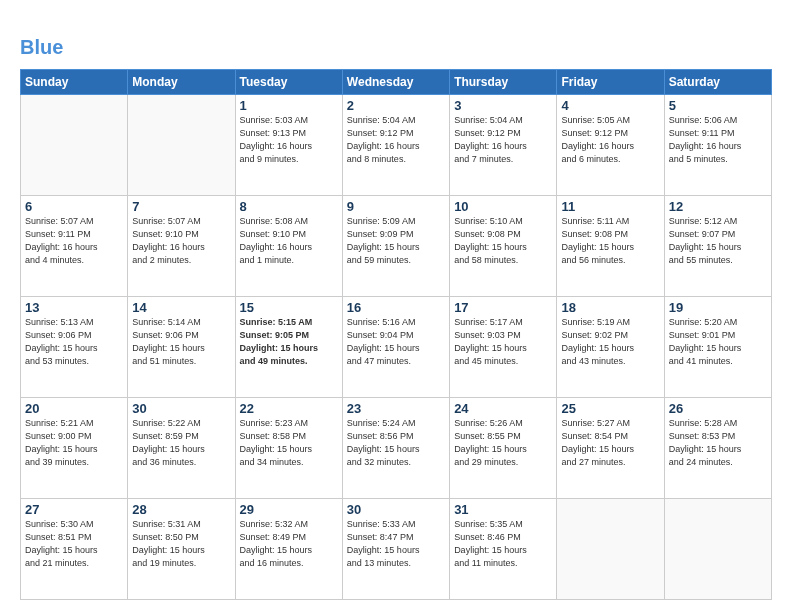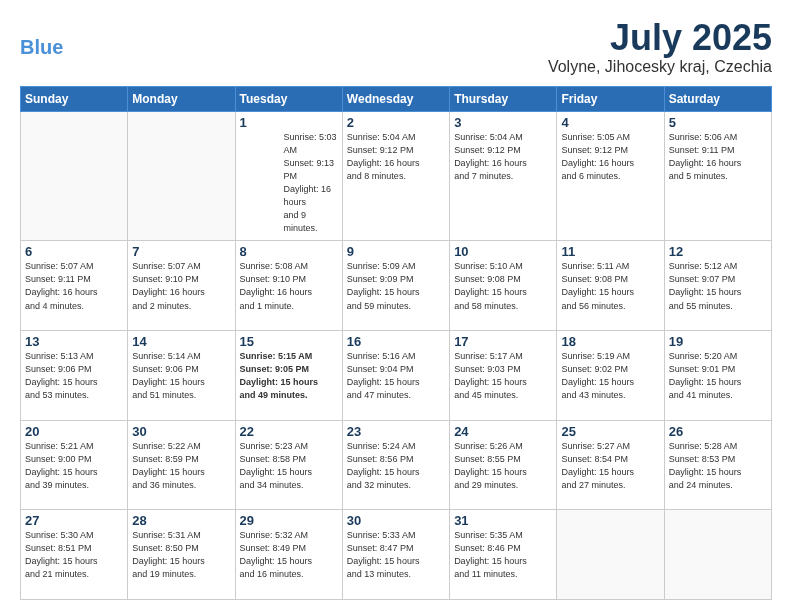--- a/index.html
+++ b/index.html
@@ -93,45 +93,41 @@
 <div class="page">
   <div class="header">
     <div class="logo">
       <div class="logo-row">
         <div>
           <br>
           <span style="font-size:20px;font-weight:bold;color:#4a90d9;">Blue</span>
         </div>
       </div>
     </div>
-    <div class="title-block">
-      <h1>July 2025</h1>
-      <h2>Volyne, Jihocesky kraj, Czechia</h2>
-    </div>
   </div>
 
   <table class="calendar">
     <thead>
       <tr>
       <th>Sunday</th>
           <th>Monday</th>
           <th>Tuesday</th>
           <th>Wednesday</th>
           <th>Thursday</th>
           <th>Friday</th>
           <th>Saturday</th>
         </tr>
     </thead>
     <tbody id="calendar-body">
     <tr>
           <td class="empty"></td>
           <td class="empty"></td>
           <td>
             <div class="day-number">1</div>
-            <div class="day-info" style="white-space: pre-line; margin-left: 44px;">Sunrise: 5:03 AM
+            <div class="day-info" style="white-space: pre-line;">Sunrise: 5:03 AM
 Sunset: 9:13 PM
 Daylight: 16 hours
 and 9 minutes.</div>
           </td>
           <td>
             <div class="day-number">2</div>
             <div class="day-info" style="white-space: pre-line;">Sunrise: 5:04 AM
 Sunset: 9:12 PM
 Daylight: 16 hours
 and 8 minutes.</div>

